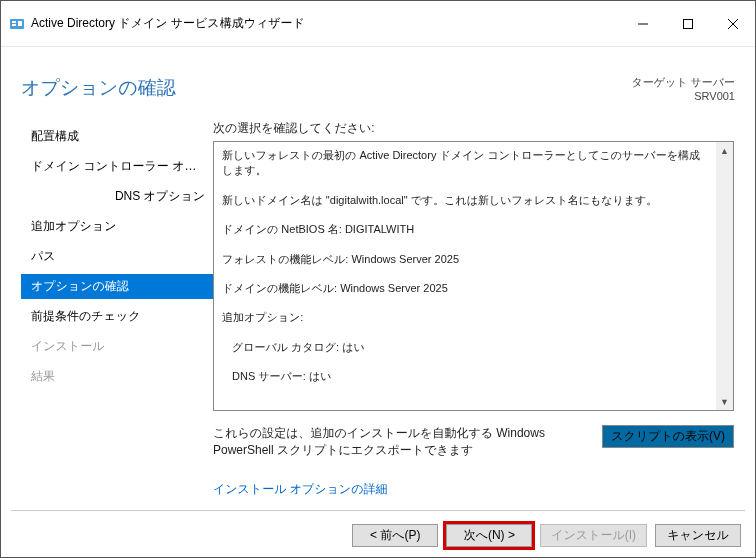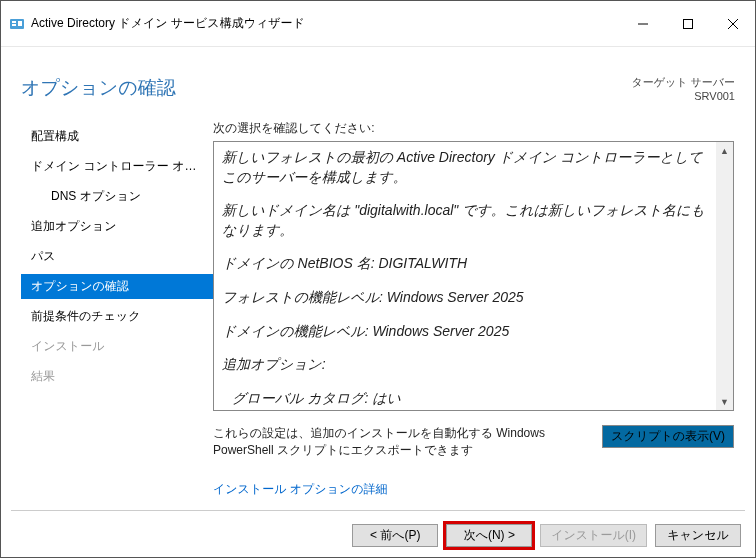--- a/index.html
+++ b/index.html
@@ -16,26 +16,26 @@
     .target-server { text-align: right; font-size: 11px; color: #444; }
     .target-server-label { display: block; }
     .target-server-name { display: block; }
     
     .body-area { display: flex; padding: 0 0 0 20px; height: 380px; }
     
     .sidebar { width: 192px; padding-top: 4px; }
     .sidebar-item { padding: 4px 8px 4px 10px; font-size: 12px; color: #999; white-space: nowrap; overflow: hidden; text-overflow: ellipsis; margin-bottom: 5px; cursor: default; }
     .sidebar-item.done { color: #000; }
     .sidebar-item.selected { background: #0078d7; color: #fff; }
-    .sidebar-item.indent { padding-left: 30px; }
+    .sidebar-item.indent { padding-left: 30px; text-align: right; }
     
     .content-area { flex: 1; padding-right: 21px; display: flex; flex-direction: column; }
     .instruction { font-size: 12px; margin-bottom: 4px; color: #222; }
     .summary-box { border: 1px solid #888; height: 270px; position: relative; overflow: hidden; background: #fff; }
-    .summary-inner { padding: 6px 24px 6px 8px; font-size: 14px; color: #222; line-height: 1.4; font-style: italic; }
+    .summary-inner { padding: 6px 24px 6px 8px; font-size: 11px; color: #222; line-height: 1.4; }
     .summary-inner p { margin-bottom: 14px; }
     .summary-inner .indent-line { padding-left: 10px; }
     .scrollbar { position: absolute; right: 0; top: 0; bottom: 0; width: 17px; background: #f0f0f0; display: flex; flex-direction: column; }
     .scroll-arrow { height: 17px; display: flex; align-items: center; justify-content: center; font-size: 9px; color: #555; }
     .scroll-track { flex: 1; }
     
     .export-row { display: flex; align-items: flex-start; margin-top: 14px; gap: 25px; }
     .export-text { flex: 1; font-size: 12px; color: #222; line-height: 1.4; }
     .script-btn { background: #0369a1; border: 1px solid #888; padding: 2px 8px; font-size: 12px; white-space: nowrap; }
     
@@ -106,20 +106,21 @@
     <div class="instruction">次の選択を確認してください:</div>
     <div class="summary-box">
       <div class="summary-inner">
         <p>新しいフォレストの最初の Active Directory ドメイン コントローラーとしてこのサーバーを構成します。</p>
         <p>新しいドメイン名は "digitalwith.local" です。これは新しいフォレスト名にもなります。</p>
         <p>ドメインの NetBIOS 名: DIGITALWITH</p>
         <p>フォレストの機能レベル: Windows Server 2025</p>
         <p>ドメインの機能レベル: Windows Server 2025</p>
         <p>追加オプション:</p>
         <p class="indent-line">グローバル カタログ: はい</p>
+        <p class="indent-line">DNS サーバー: はい</p>
 
       </div>
       <div class="scrollbar">
         <div class="scroll-arrow">▲</div>
         <div class="scroll-track"></div>
         <div class="scroll-arrow">▼</div>
       </div>
     </div>
 
     <div class="export-row">

